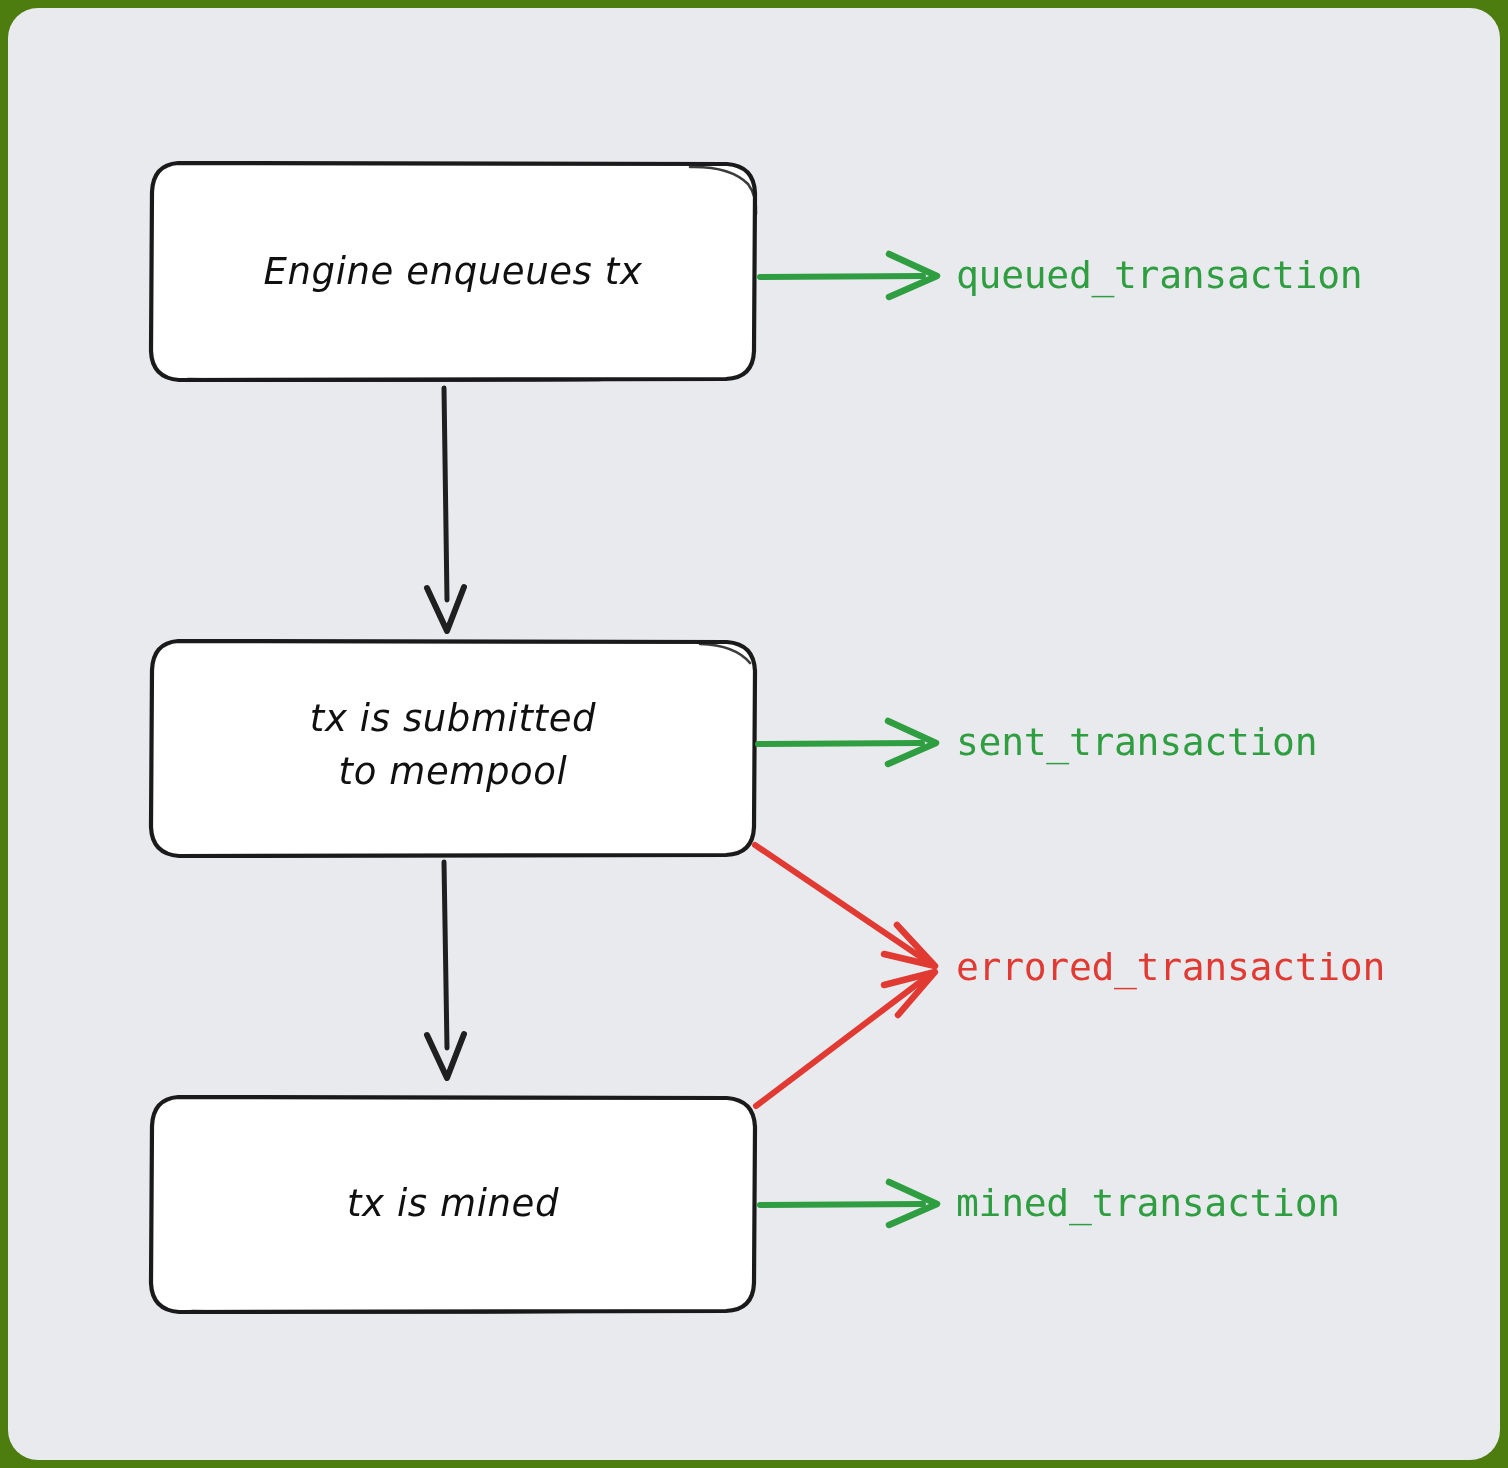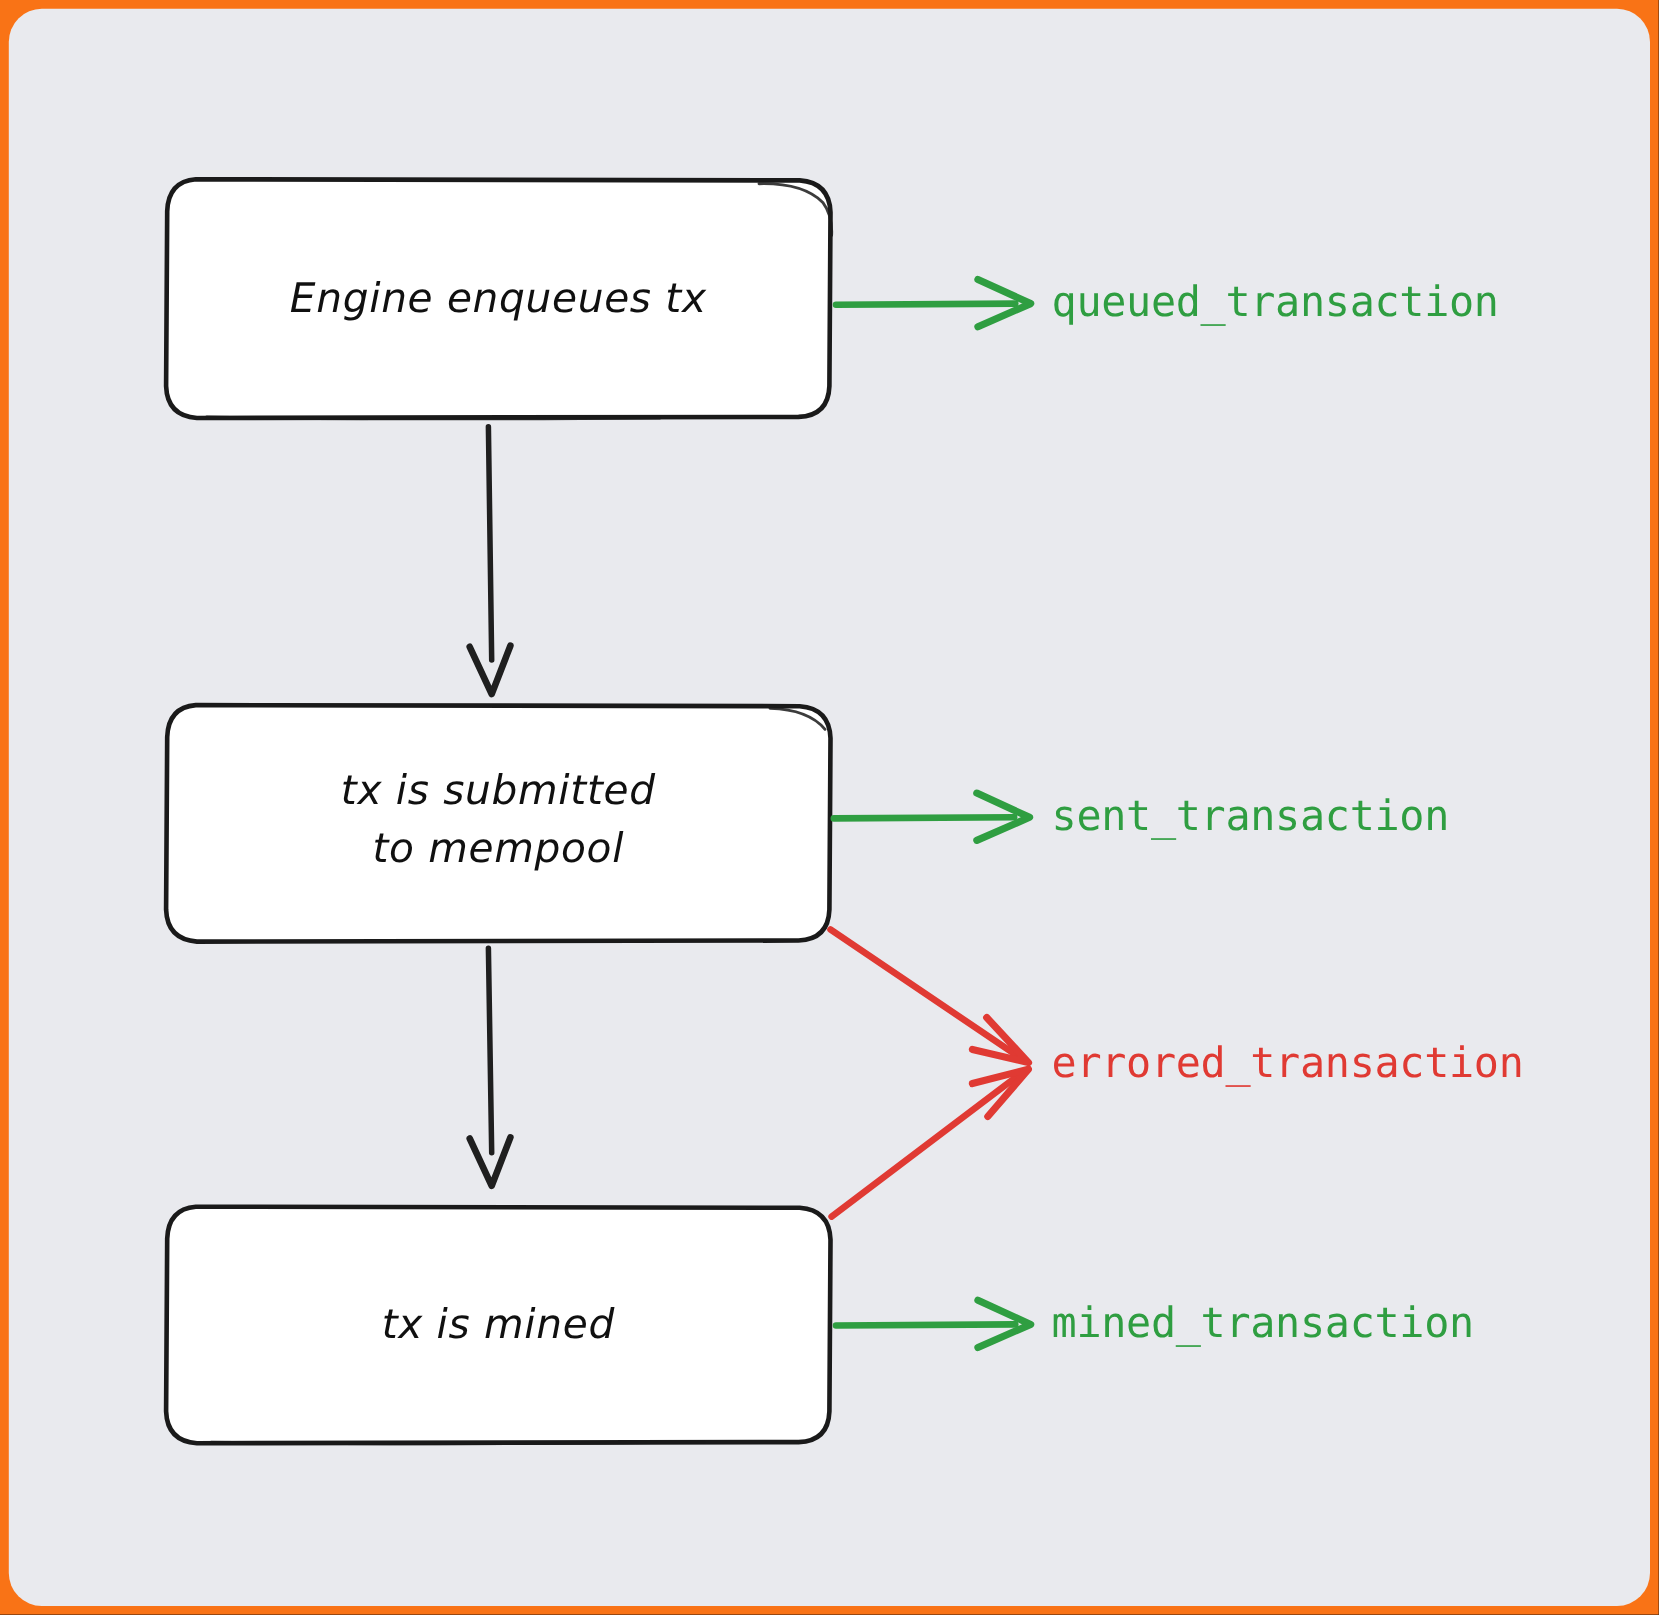--- a/index.html
+++ b/index.html
@@ -7,21 +7,21 @@
     padding: 0;
     background: #000000;
     width: 1508px;
     height: 1468px;
     overflow: hidden;
   }
   #stage {
     position: relative;
     width: 1508px;
     height: 1468px;
-    background: #f97316;
+    background: #4d7c0f;
   }
   #canvas-panel {
     position: absolute;
     left: 8px;
     top: 8px;
     width: 1492px;
     height: 1452px;
     background: #e9eaee;
     border-radius: 30px;
   }

